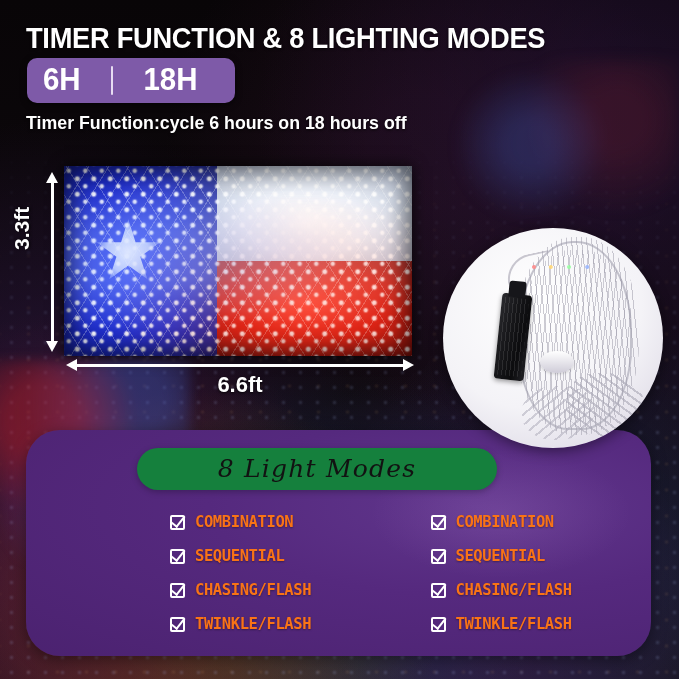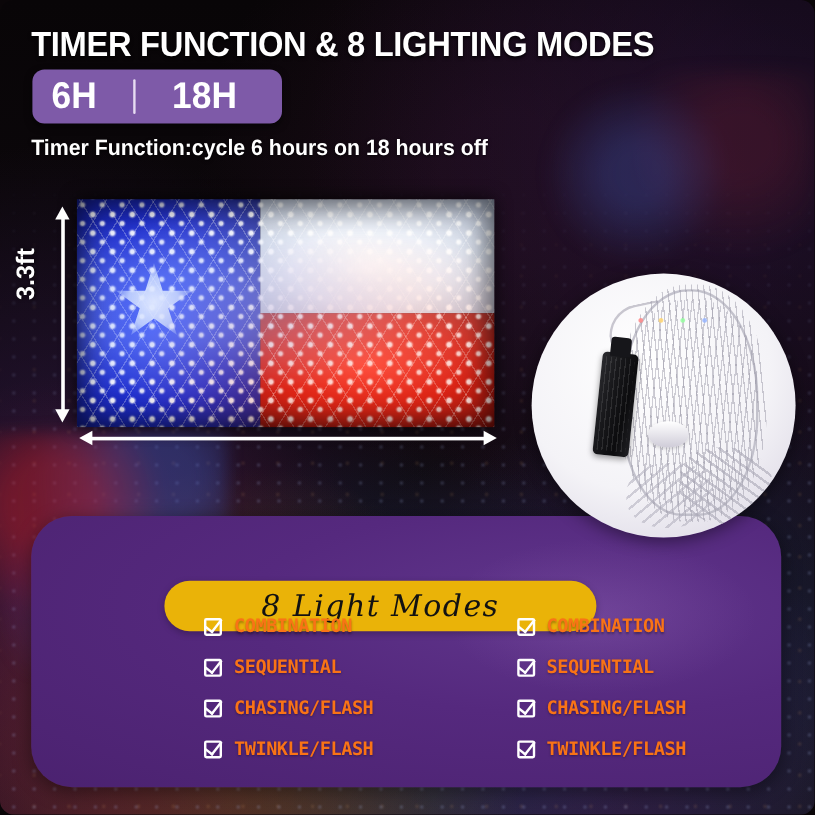--- a/index.html
+++ b/index.html
@@ -9,21 +9,20 @@
     overflow:hidden;
     background:#0a0608;
     font-family:"Liberation Sans", sans-serif;
   }
 
   #stage {
     position:relative;
     width:679px; height:679px;
     background:#0b0709;
     overflow:hidden;
-    border-radius:12px;
   }
 
   
   .bg-base {
     position:absolute; inset:0;
     background:
       radial-gradient(circle at 12% 88%, rgba(120,30,60,.45) 0 6%, transparent 34%),
       radial-gradient(circle at 30% 92%, rgba(150,120,20,.35) 0 5%, transparent 30%),
       radial-gradient(circle at 48% 86%, rgba(20,80,120,.32) 0 6%, transparent 32%),
       radial-gradient(circle at 67% 90%, rgba(90,40,120,.35) 0 6%, transparent 32%),
@@ -317,26 +316,25 @@
   .panel-sheen {
     position:absolute; left:55%; top:8%;
     width:42%; height:58%;
     background: radial-gradient(ellipse at 50% 50%, rgba(170,120,200,.22) 0%, transparent 70%);
     border-radius:50%;
   }
 
   .pill {
     position:absolute; left:137px; top:448px;
     width:360px; height:42px;
-    background:#eab308;
+    background:#15803d;
     border-radius:21px;
     display:flex; align-items:center; justify-content:center;
     z-index:3;
     box-shadow: 0 2px 6px rgba(0,0,0,.25);
-    margin-top: 36px;
   }
   .pill-text {
     color:#121212;
     font-size:25px;
     font-style:italic;
     font-family:"DejaVu Serif", serif;
     letter-spacing:1.2px;
     padding-bottom:2px;
   }
 
@@ -417,20 +415,21 @@
     <div class="line"></div>
     <div class="head down"></div>
   </div>
   <div class="dim-v-label">3.3ft</div>
 
   <div class="dim-h">
     <div class="head left"></div>
     <div class="line"></div>
     <div class="head right"></div>
   </div>
+  <div class="dim-h-label">6.6ft</div>
 
   <div class="inset">
     <div class="inset-lead"></div>
     <div class="inset-coil">
         <div class="strand"></div>
       </div>
     <div class="inset-wires"></div>
     <div class="inset-wires2"></div>
     <div class="inset-spark"></div>
     <div class="inset-controller"></div>

